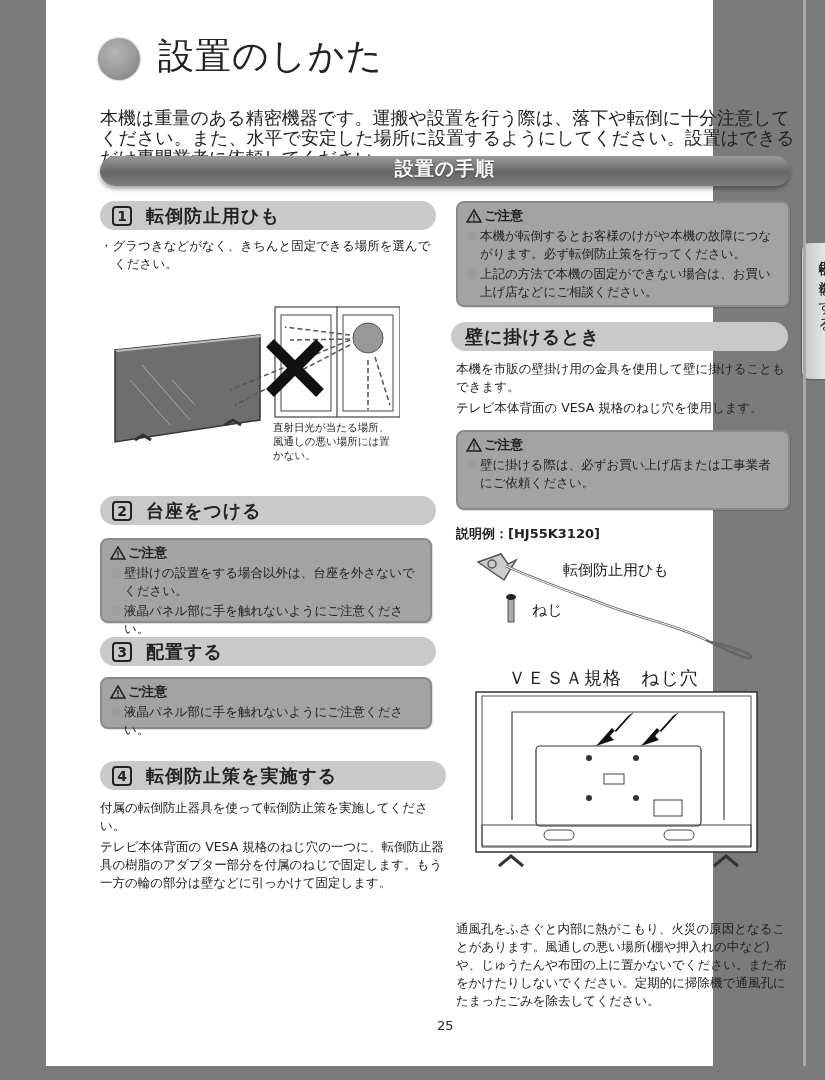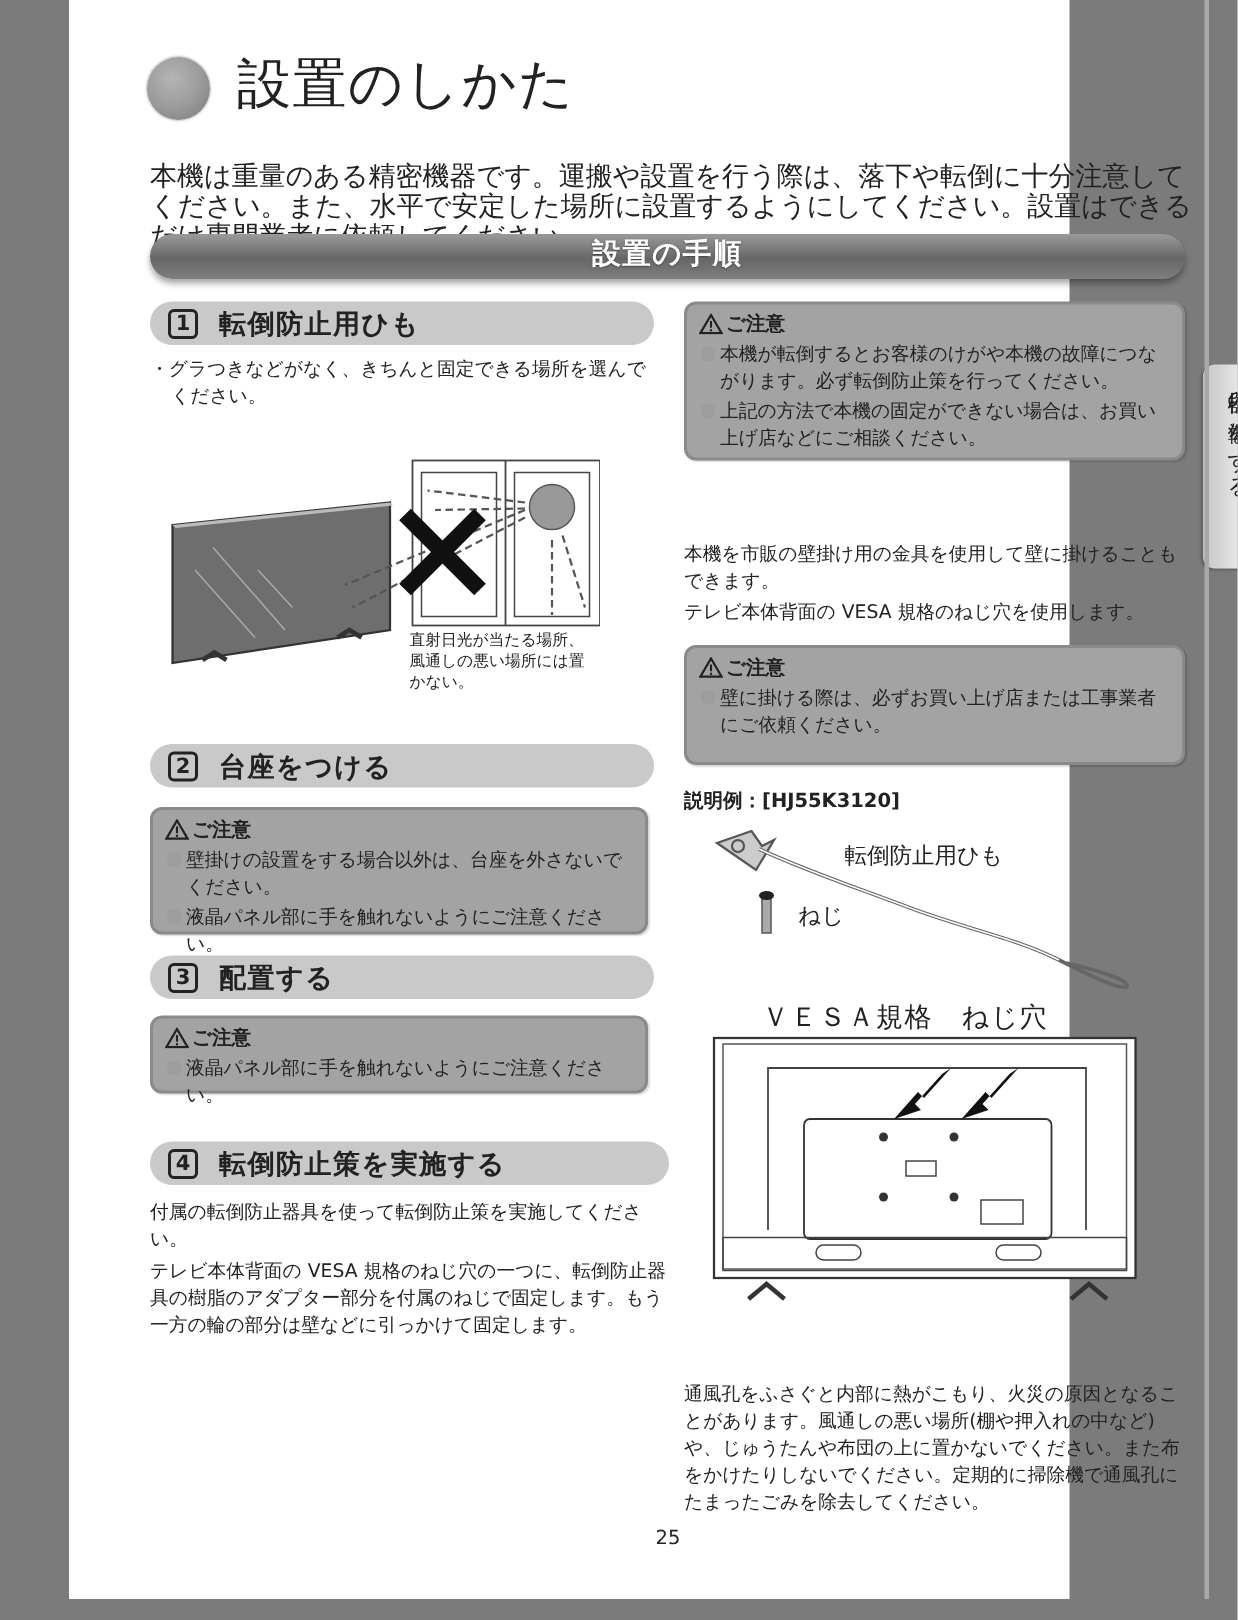--- a/index.html
+++ b/index.html
@@ -178,20 +178,23 @@
           <path d="M8 1 L15 13 L1 13 Z" fill="none" stroke="#222" stroke-width="1.5"></path>
           <rect x="7.3" y="5" width="1.4" height="4.5" fill="#222"></rect>
           <rect x="7.3" y="10.5" width="1.4" height="1.4" fill="#222"></rect>
         </svg>
       <span>ご注意</span>
     </div>
     <div class="item">本機が転倒するとお客様のけがや本機の故障につながります。必ず転倒防止策を行ってください。</div>
     <div class="item">上記の方法で本機の固定ができない場合は、お買い上げ店などにご相談ください。</div>
   </div>
 
+  <div class="abs pill plain" style="left:405px;top:322px;width:337px;">
+    <span class="label">壁に掛けるとき</span>
+  </div>
   <div class="abs body-text" style="left:410px;top:360px;width:338px;">
     <p>本機を市販の壁掛け用の金具を使用して壁に掛けることもできます。</p>
     <p>テレビ本体背面の VESA 規格のねじ穴を使用します。</p>
   </div>
   <div class="abs caution" style="left:410px;top:430px;width:334px;height:80px;">
     <div class="ctitle">
       <svg width="16" height="14" viewBox="0 0 16 14">
           <path d="M8 1 L15 13 L1 13 Z" fill="none" stroke="#222" stroke-width="1.5"></path>
           <rect x="7.3" y="5" width="1.4" height="4.5" fill="#222"></rect>
           <rect x="7.3" y="10.5" width="1.4" height="1.4" fill="#222"></rect>

